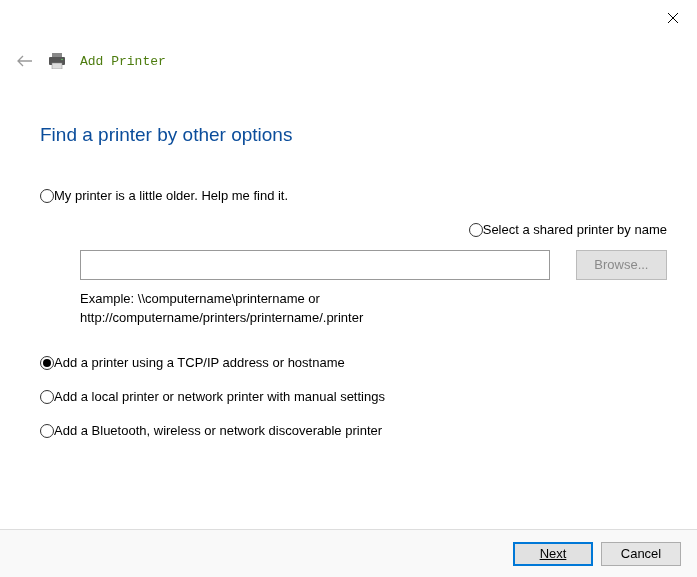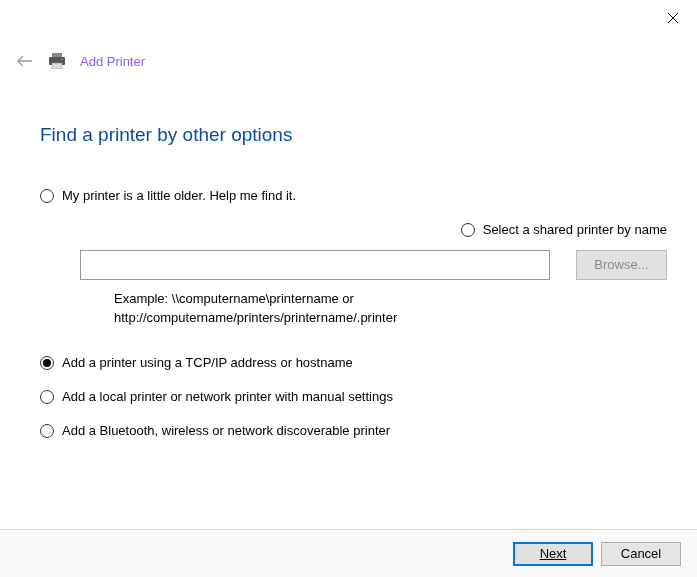--- a/index.html
+++ b/index.html
@@ -46,40 +46,40 @@
       justify-content: center;
       cursor: pointer;
       color: #888;
     }
     .printer-icon {
       width: 18px;
       height: 16px;
     }
     .header-title {
       font-size: 13px;
-      color: #8b5cf6;
+      color: #4d7c0f;
+      font-family: Liberation Mono, monospace;
     }
     .main-heading {
       position: absolute;
       top: 124px;
       left: 40px;
       font-size: 19px;
       font-weight: 400;
       color: #0b4d9b;
     }
     .options {
       position: absolute;
       top: 188px;
       left: 40px;
       right: 30px;
     }
     .radio-row {
       display: flex;
       align-items: flex-start;
-      gap: 8px;
       margin-bottom: 17px;
       cursor: pointer;
     }
     .radio-row.spaced { margin-bottom: 17px; justify-content: flex-end; }
     .radio {
       width: 14px;
       height: 14px;
       border: 1px solid #333;
       border-radius: 50%;
       flex-shrink: 0;
@@ -129,21 +129,20 @@
       color: #8a8a8a;
       font-family: inherit;
       font-size: 13px;
       cursor: default;
     }
     .example {
       font-size: 13px;
       color: #000;
       line-height: 1.45;
       max-width: 480px;
-      margin-left: 34px;
     }
     .footer {
       position: absolute;
       bottom: 0;
       left: 0;
       right: 0;
       height: 48px;
       border-top: 1px solid #ddd;
       display: flex;
       justify-content: flex-end;

